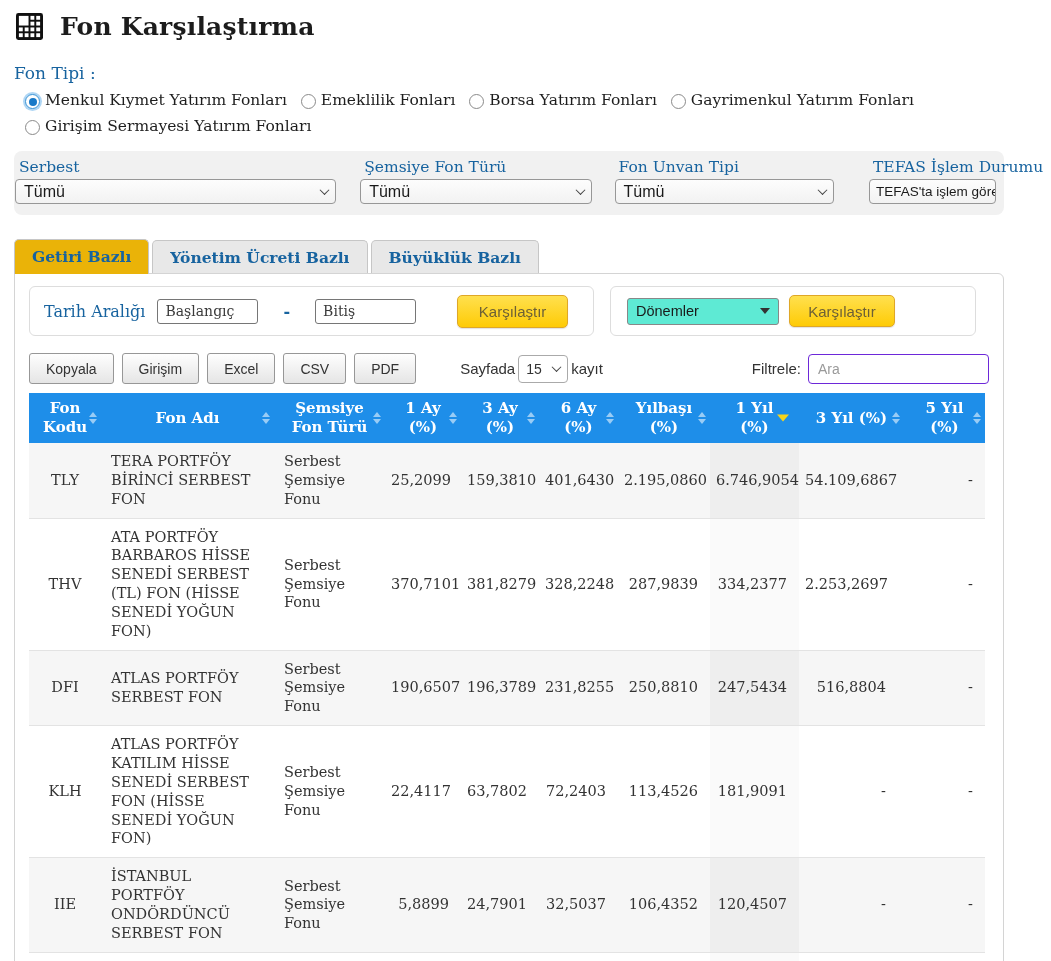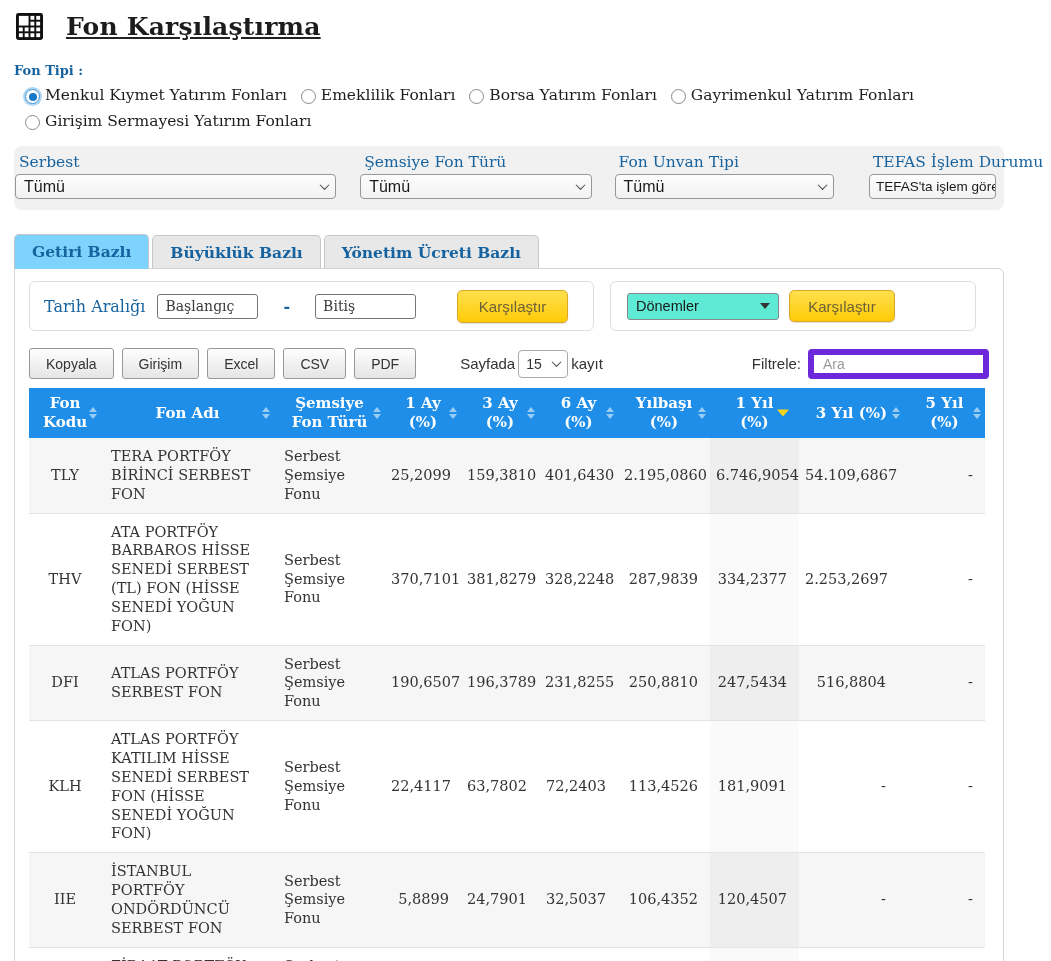--- a/index.html
+++ b/index.html
@@ -2,45 +2,45 @@
 <html style="--header-blue: #1e8ee9; --label-blue: #17639f; --button-yellow: #fecb06; --button-border: #dfa727; --sort-arrow-active: #f7d41c; --row-stripe: #f6f6f6; --row-highlight: #9bcdf5;"><head>
 <meta charset="utf-8">
 <style>
   * { box-sizing: border-box; margin: 0; padding: 0; }
   html,body { width:1051px; height:961px; overflow:hidden; background:#fff; }
   body { font-family:"DejaVu Serif", serif; color:#222; position:relative; }
 
   .page { width:1051px; height:961px; padding:12px 0 0 14px; }
 
   
-  .title-row { display:flex; align-items:center; gap:23px; padding-left:2px;text-decoration:underline; }
+  .title-row { display:flex; align-items:center; gap:17px; padding-left:2px; }
   .app-icon { width:27px; height:27px; display:inline-block; }
   h1.page-title { font-size:25px; font-weight:600; color:#1c1c1c; letter-spacing:.2px; }
 
   
-  .fon-tipi-label { margin-top:22px; color:var(--label-blue); font-weight:bold; font-size:13px; }
+  .fon-tipi-label { margin-top:22px; color:var(--label-blue); font-weight:normal; font-size:17px; }
   .radio-rows { margin:8px 0 0 11px; }
   .radio-row { display:flex; align-items:center; margin-bottom:8px; }
   .radio-item { display:flex; align-items:flex-end; margin-right:14px; cursor:pointer; font-size:15.5px; color:#1e1e1e; }
   .radio { width:15px; height:15px; min-width:15px; border:1px solid #8a8a8a; border-radius:50%; background:#fff; display:inline-block; position:relative; margin-right:5px; }
   .radio.checked { border-color:#3f96d6; box-shadow:0 0 0 2px rgba(110,180,235,.55); }
   .radio.checked::after { content:''; position:absolute; left:2.5px; top:2.5px; width:8px; height:8px; border-radius:50%; background:#1879c8; }
 
   
   .filter-bar { margin-top:16px; width:990px; background:#f1f1f1; border-radius:8px; padding:7px 8px 11px 1px; display:flex; align-items:flex-start; }
   .filter-col {}
   .filter-label { color:var(--label-blue); font-size:15.5px; margin:0 0 3px 4px; white-space:nowrap; }
   .select-box { height:25px; background:linear-gradient(#fdfdfd,#f2f2f2); border:1px solid #979797; border-radius:4px; display:flex; align-items:center; justify-content:space-between; padding:0 7px 0 8px; font-family:"Liberation Sans", sans-serif; font-size:16px; color:#1a1a1a; cursor:pointer; white-space:nowrap; overflow:hidden; }
   .select-box.small { font-size:13.5px; padding:0 4px 0 6px; }
   .chev { width:7px; height:7px; border-right:1.8px solid #444; border-bottom:1.8px solid #444; transform:rotate(45deg) translate(-1px,-1px); display:inline-block; margin-left:5px; flex:none; }
 
   
   .tabs-row { margin-top:24px; display:flex; gap:3px; align-items:flex-end; position:relative; z-index:2; }
   .tab { background:#e8e8e8; border:1px solid #c6c6c6; border-bottom:none; border-radius:5px 5px 0 0; padding:7px 17px 6px; color:var(--label-blue); font-weight:bold; font-size:15.5px; cursor:pointer; }
-  .tab.active { background:#7dd3fc; padding-bottom:8px; margin-bottom:-1px; }
+  .tab.active { background:#eab308; padding-bottom:8px; margin-bottom:-1px; }
 
   .tab-content { width:990px; height:730px; border:1px solid #d4d4d4; border-radius:0 6px 6px 6px; background:#fff; padding:10px 0 0; position:relative; z-index:1; }
 
   
   .panels-row { display:flex; margin:2px 14px 0; }
   .panel { border:1px solid #ddd; border-radius:6px; height:50px; display:flex; align-items:center; background:#fff; }
   .panel-left { width:565px; padding:0 14px; }
   .panel-right { width:366px; margin-left:16px; padding:0 16px; }
   .panel-label { color:var(--label-blue); font-weight:normal; font-size:16px; margin-right:12px; white-space:nowrap; }
   .date-input { width:101px; height:25px; border:1px solid #767676; border-radius:3px; padding:0 7px; font-family:"DejaVu Serif", serif; font-size:14px; color:#333; }
@@ -52,21 +52,21 @@
   .periods-select { width:152px; height:27px; border:1px solid #888; border-radius:3px; background:#5eead4; display:flex; align-items:center; justify-content:space-between; padding:0 8px; font-family:"Liberation Sans", sans-serif; font-size:14.5px; color:#1a1a1a; cursor:pointer; }
   .tri-down { width:0; height:0; border-left:5px solid transparent; border-right:5px solid transparent; border-top:6px solid #333; display:inline-block; }
 
   
   .toolbar { display:flex; align-items:center; margin:17px 14px 9px; font-family:"Liberation Sans", sans-serif; }
   .export-group { display:flex; }
   .export-btn { height:31px; padding:0 16px; margin-right:8px; background:linear-gradient(#fefefe,#e5e5e5); border:1px solid #979797; border-radius:3px; font-family:"Liberation Sans", sans-serif; font-size:14px; color:#333; cursor:pointer; }
   .page-size { margin-left:36px; display:flex; align-items:center; gap:3px; font-size:15px; color:#333; }
   .size-select { width:50px; height:28px; border:1px solid #aaa; border-radius:4px; background:#fff; display:flex; align-items:center; justify-content:space-between; padding:0 7px; font-size:14px; cursor:pointer; }
   .filter-group { margin-left:auto; display:flex; align-items:center; gap:7px; font-size:15px; color:#333; }
-  .filter-input { width:181px; height:30px; border:6px solid #6d28d9; border-radius:4px; padding:0 9px; font-family:"Liberation Sans", sans-serif; font-size:14px; color:#333; }
+  .filter-input { width:181px; height:30px; border:1px solid #6d28d9; border-radius:4px; padding:0 9px; font-family:"Liberation Sans", sans-serif; font-size:14px; color:#333; }
   .filter-input::placeholder { color:#9a9a9a; }
 
   
   table.fund-table { margin:0 14px; width:956px; border-collapse:collapse; table-layout:fixed; }
   thead th { background:var(--header-blue); color:#fff; font-size:15px; font-weight:bold; height:50px; position:relative; padding:0 12px; text-align:center; line-height:1.25; cursor:pointer; font-family:"DejaVu Serif", serif; }
   .sort-arrows { position:absolute; right:4px; top:50%; transform:translateY(-50%); display:flex; flex-direction:column; gap:2px; }
   .sort-arrows.active { right:10px; }
   .sa-up,.sa-down { width:0; height:0; display:block; }
   .sa-up { border-left:4.5px solid transparent; border-right:4.5px solid transparent; border-bottom:5.5px solid rgba(255,255,255,.55); }
   .sa-down { border-left:4.5px solid transparent; border-right:4.5px solid transparent; border-top:5.5px solid rgba(255,255,255,.55); }
@@ -162,22 +162,22 @@
       <div class="filter-col" style="width: 127px; margin-left: 35px;">
         <div class="filter-label">TEFAS İşlem Durumu</div>
         <div class="select-box small">
           <span class="select-text">TEFAS'ta işlem gören</span>
         </div>
       </div>
     </div>
 
   <div id="tabs-row" class="tabs-row">
       <div class="tab active">Getiri Bazlı</div>
+      <div class="tab">Yönetim Ücreti Bazlı</div>
       <div class="tab">Büyüklük Bazlı</div>
-      <div class="tab">Yönetim Ücreti Bazlı</div>
     </div>
 
   <div class="tab-content">
 
     <div class="panels-row">
       <div class="panel panel-left">
         <span class="panel-label">Tarih Aralığı</span>
         <input class="date-input" placeholder="Başlangıç" style="">
         <span class="date-sep">-</span>
         <input class="date-input" placeholder="Bitiş" style="">

